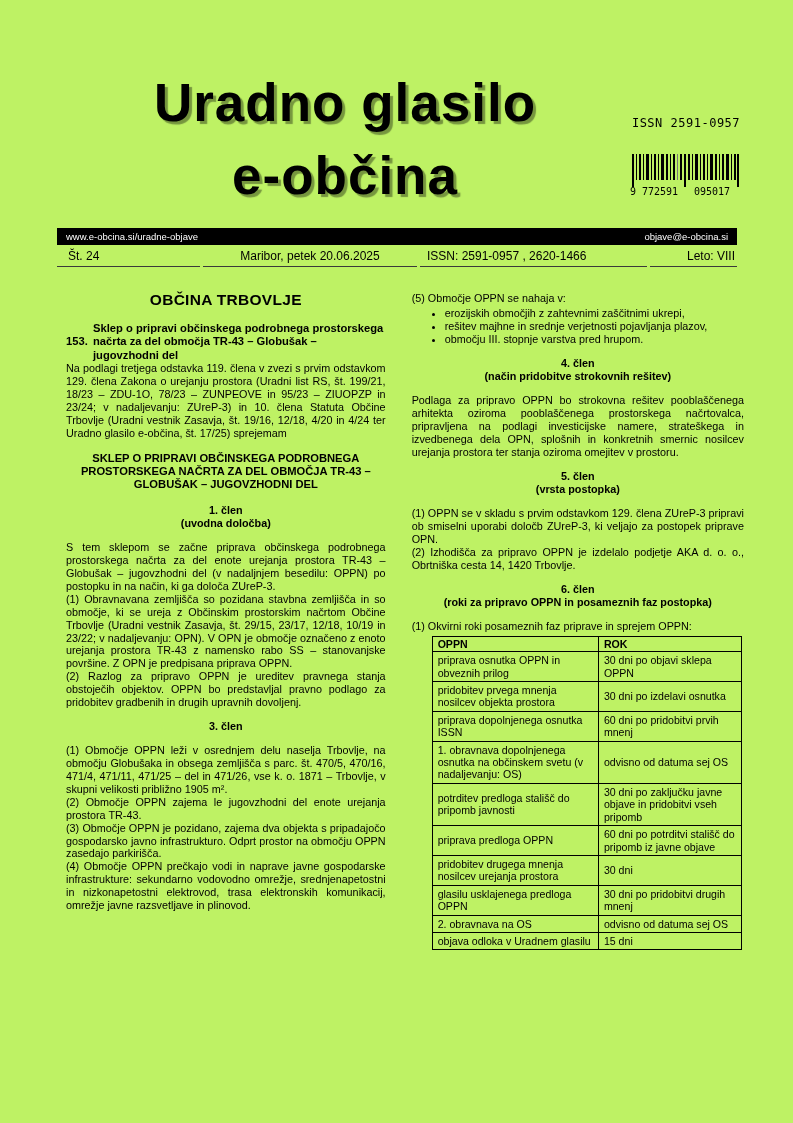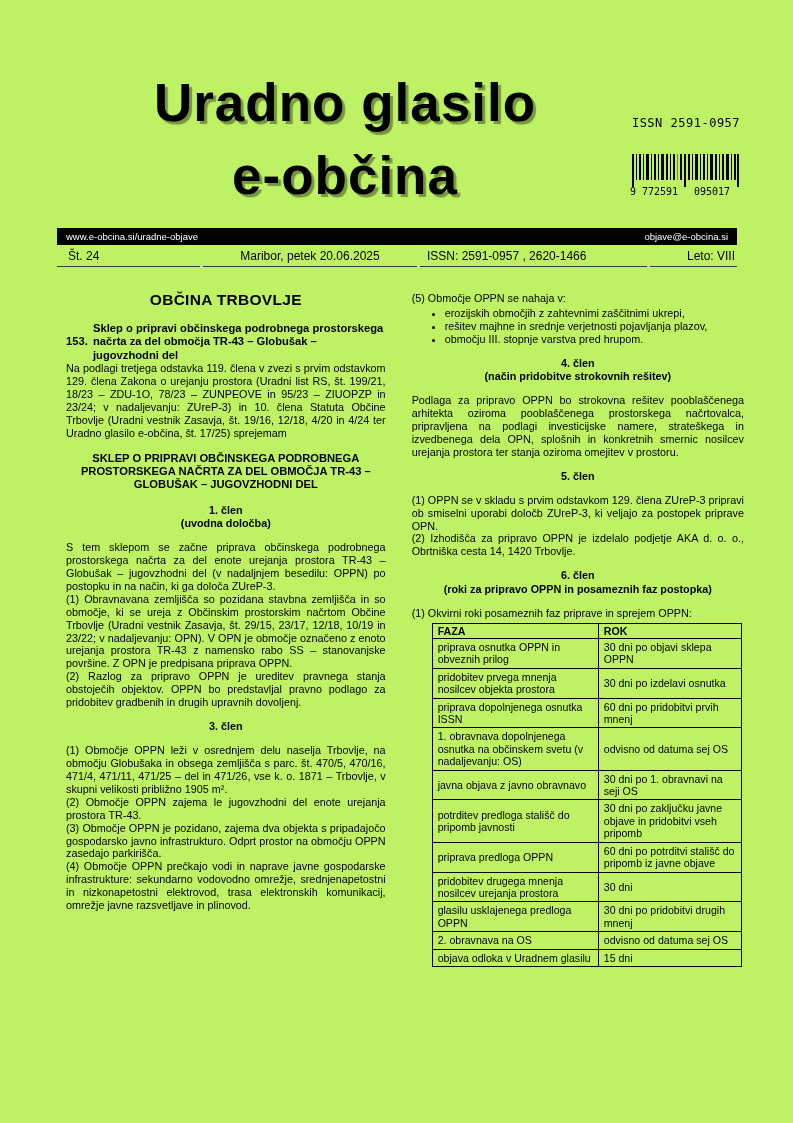--- a/index.html
+++ b/index.html
@@ -161,55 +161,52 @@
       </ul>
 
       <div class="sec">
         <div>4. člen</div>
         <div>(način pridobitve strokovnih rešitev)</div>
       </div>
       <div class="p">Podlaga za pripravo OPPN bo strokovna rešitev pooblaščenega arhitekta oziroma pooblaščenega prostorskega načrtovalca, pripravljena na podlagi investicijske namere, strateškega in izvedbenega dela OPN, splošnih in konkretnih smernic nosilcev urejanja prostora ter stanja oziroma omejitev v prostoru.</div>
 
       <div class="sec">
         <div>5. člen</div>
+        <div>(vrsta postopka)</div>
       </div>
       <div class="p">(1) OPPN se v skladu s prvim odstavkom 129. člena ZUreP-3 pripravi ob smiselni uporabi določb ZUreP-3, ki veljajo za postopek priprave OPN.</div>
       <div class="p">(2) Izhodišča za pripravo OPPN je izdelalo podjetje AKA d. o. o., Obrtniška cesta 14, 1420 Trbovlje.</div>
 
       <div class="sec">
         <div>6. člen</div>
         <div>(roki za pripravo OPPN in posameznih faz postopka)</div>
       </div>
       <div class="p">(1) Okvirni roki posameznih faz priprave in sprejem OPPN:</div>
 
       <table class="oppn">
         <tbody>
             <tr>
-          <th class="w1">FAZA</th>
+          <th class="w1">OPPN</th>
           <th class="w2">ROK</th>
         </tr>
         <tr>
           <td>priprava osnutka OPPN in obveznih prilog</td>
           <td>30 dni po objavi sklepa OPPN</td>
         </tr>
         <tr>
           <td>pridobitev prvega mnenja nosilcev objekta prostora</td>
           <td>30 dni po izdelavi osnutka</td>
         </tr>
         <tr>
           <td>priprava dopolnjenega osnutka ISSN</td>
           <td>60 dni po pridobitvi prvih mnenj</td>
         </tr>
         <tr>
           <td>1. obravnava dopolnjenega osnutka na občinskem svetu (v nadaljevanju: OS)</td>
           <td>odvisno od datuma sej OS</td>
-        </tr>
-        <tr>
-          <td>javna objava z javno obravnavo</td>
-          <td>30 dni po 1. obravnavi na seji OS</td>
         </tr>
         <tr>
           <td>potrditev predloga stališč do pripomb javnosti</td>
           <td>30 dni po zaključku javne objave in pridobitvi vseh pripomb</td>
         </tr>
         <tr>
           <td>priprava predloga OPPN</td>
           <td>60 dni po potrditvi stališč do pripomb iz javne objave</td>
         </tr>
         <tr>

